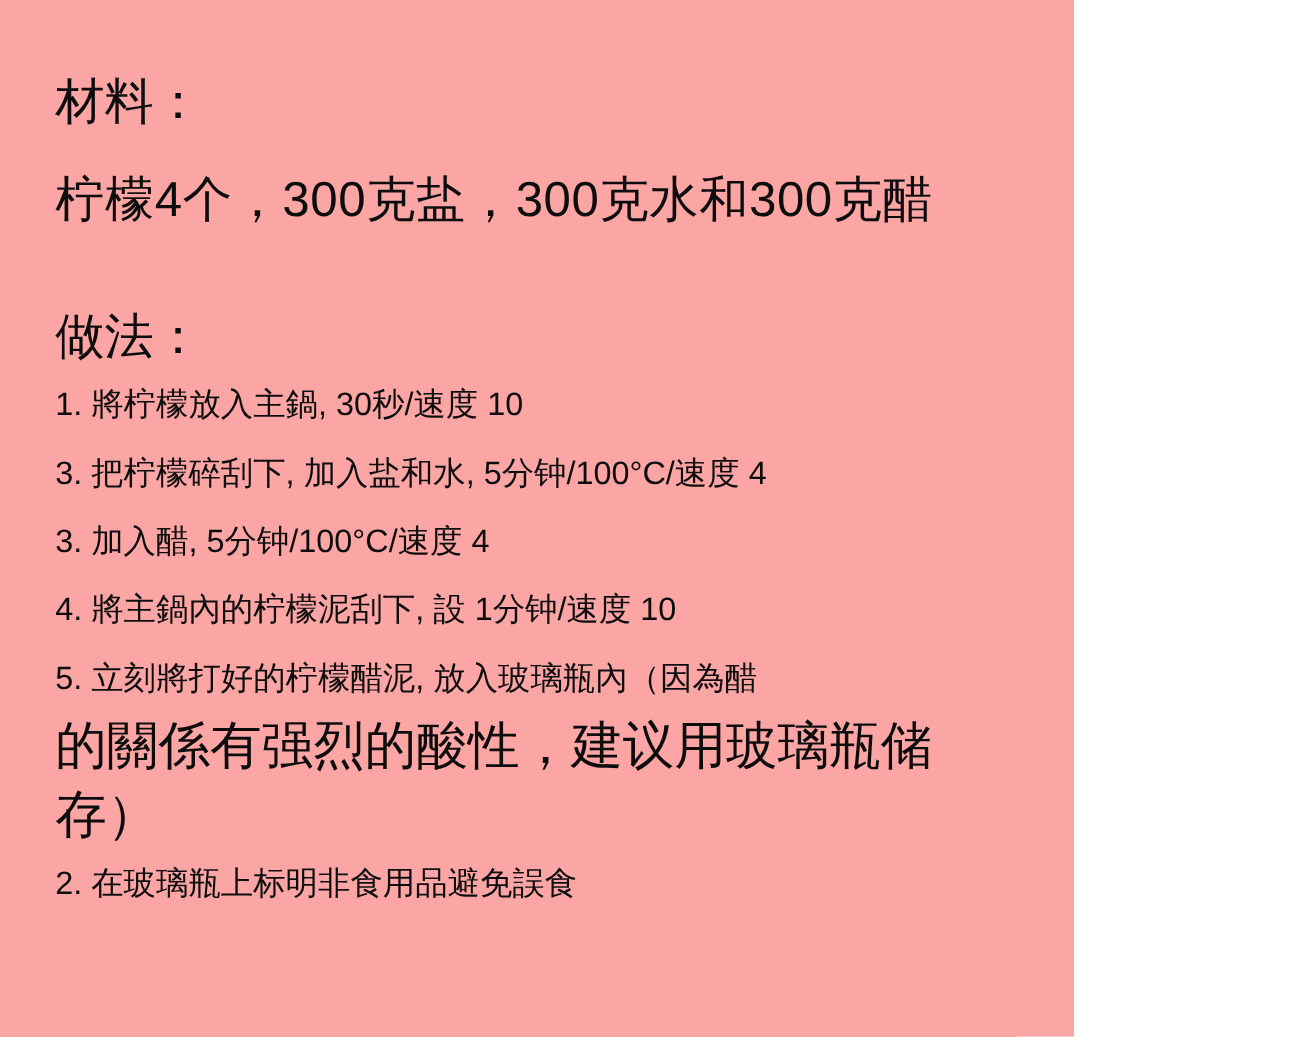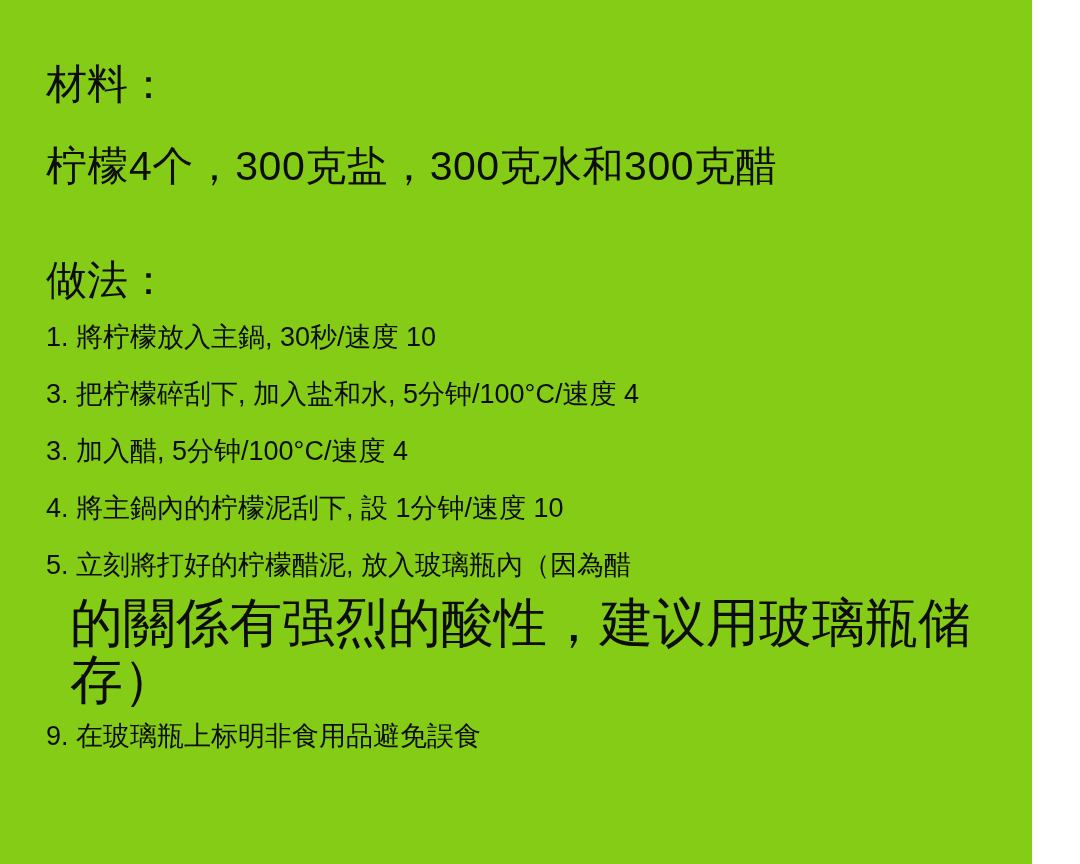--- a/index.html
+++ b/index.html
@@ -9,24 +9,24 @@
   }
   body {
     width: 1080px;
     height: 864px;
     font-family: "Liberation Sans", "DejaVu Sans", sans-serif;
     color: #111111;
     overflow: hidden;
   }
   .page {
     box-sizing: border-box;
-    width: 1032px;
+    width: 895px;
     height: 864px;
     padding: 56px 40px 20px 46px;
-    background: #84cc16;
+    background: #fca5a5;
   }
   .line {
     font-size: 41px;
     line-height: 57px;
     letter-spacing: 0.5px;
     white-space: pre-wrap;
     color: #0d0d0d;
     font-weight: 400;
     margin-top: 25px;
   }
@@ -44,26 +44,25 @@
     list-style: none;
   }
   .step {
     font-size: 27px;
     line-height: 57px;
     color: #0d0d0d;
     white-space: pre-wrap;
     display: block;
   }
   .step-continuation {
-    font-size: 53px;
+    font-size: 43px;
     line-height: 57px;
     color: #0d0d0d;
     white-space: pre-wrap;
     display: block;
-    margin-left: 24px;
   }
 </style>
 </head>
 <body>
 
 <div class="page">
 
   <div class="section-title">材料：</div>
   <div class="line">柠檬4个，300克盐，300克水和300克醋</div>
 
@@ -82,17 +81,17 @@
       <span class="step">3. 加入醋, 5分钟/100°C/速度 4</span>
     </div>
     <div>
       <span class="step">4. 將主鍋內的柠檬泥刮下, 設 1分钟/速度 10</span>
     </div>
     <div>
       <span class="step">5. 立刻將打好的柠檬醋泥, 放入玻璃瓶內（因為醋</span>
       <span class="step-continuation">的關係有强烈的酸性，建议用玻璃瓶储存）</span>
     </div>
     <div>
-      <span class="step">9. 在玻璃瓶上标明非食用品避免誤食</span>
+      <span class="step">2. 在玻璃瓶上标明非食用品避免誤食</span>
     </div>
   </div>
 
 </div>
 
 </body></html>

